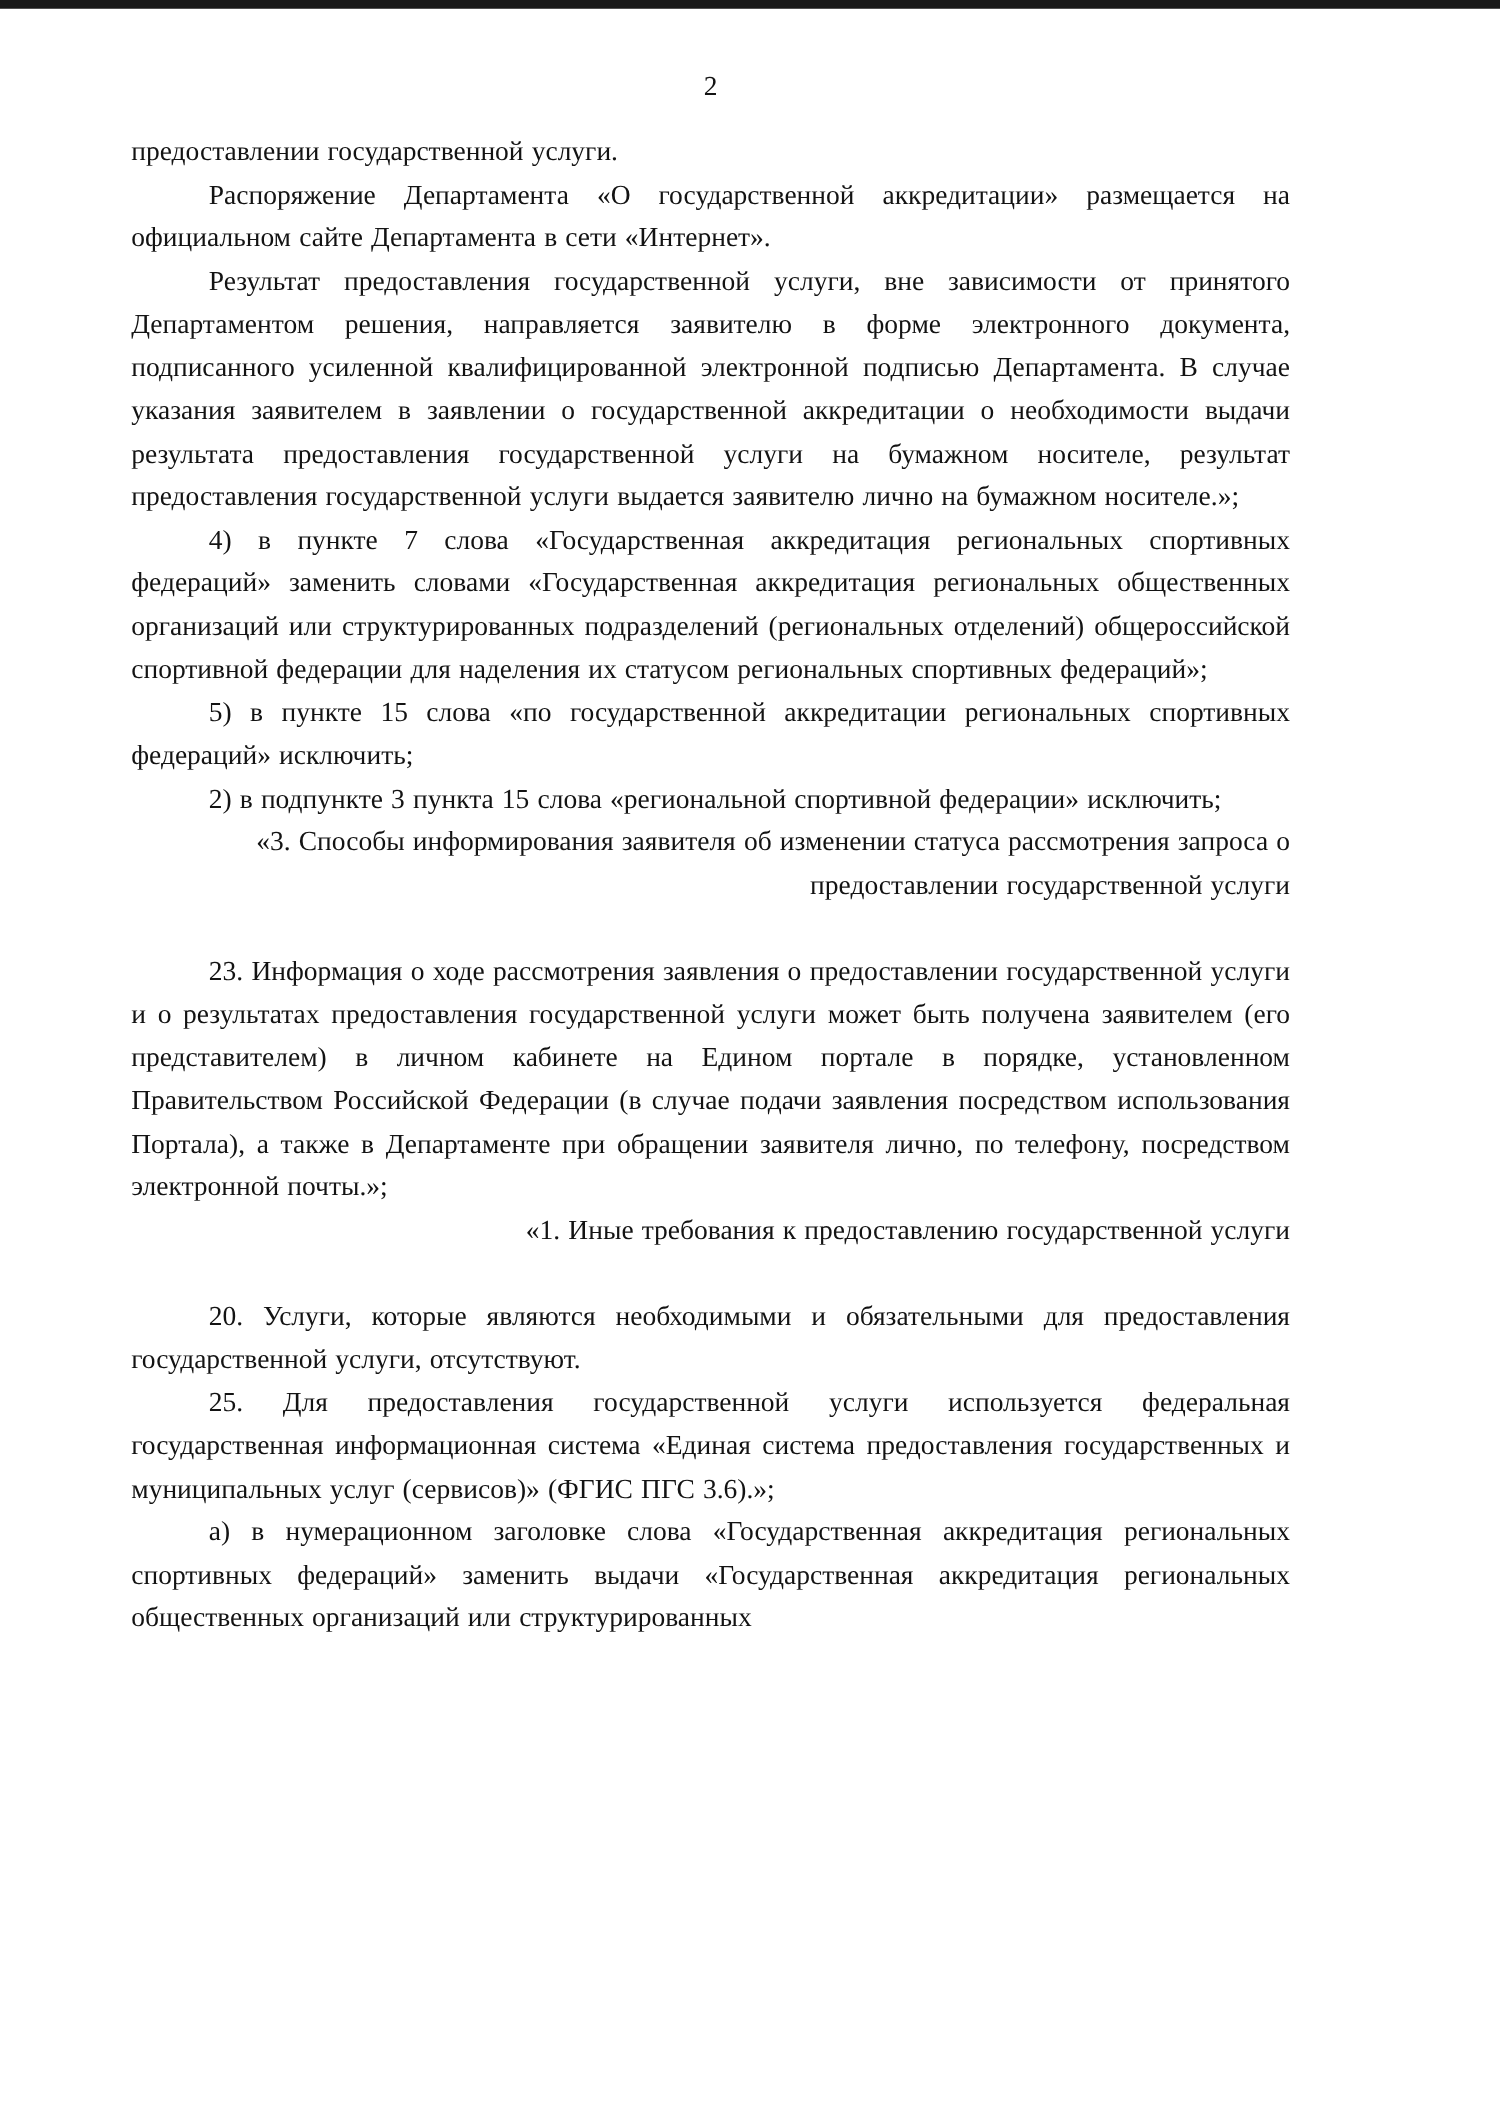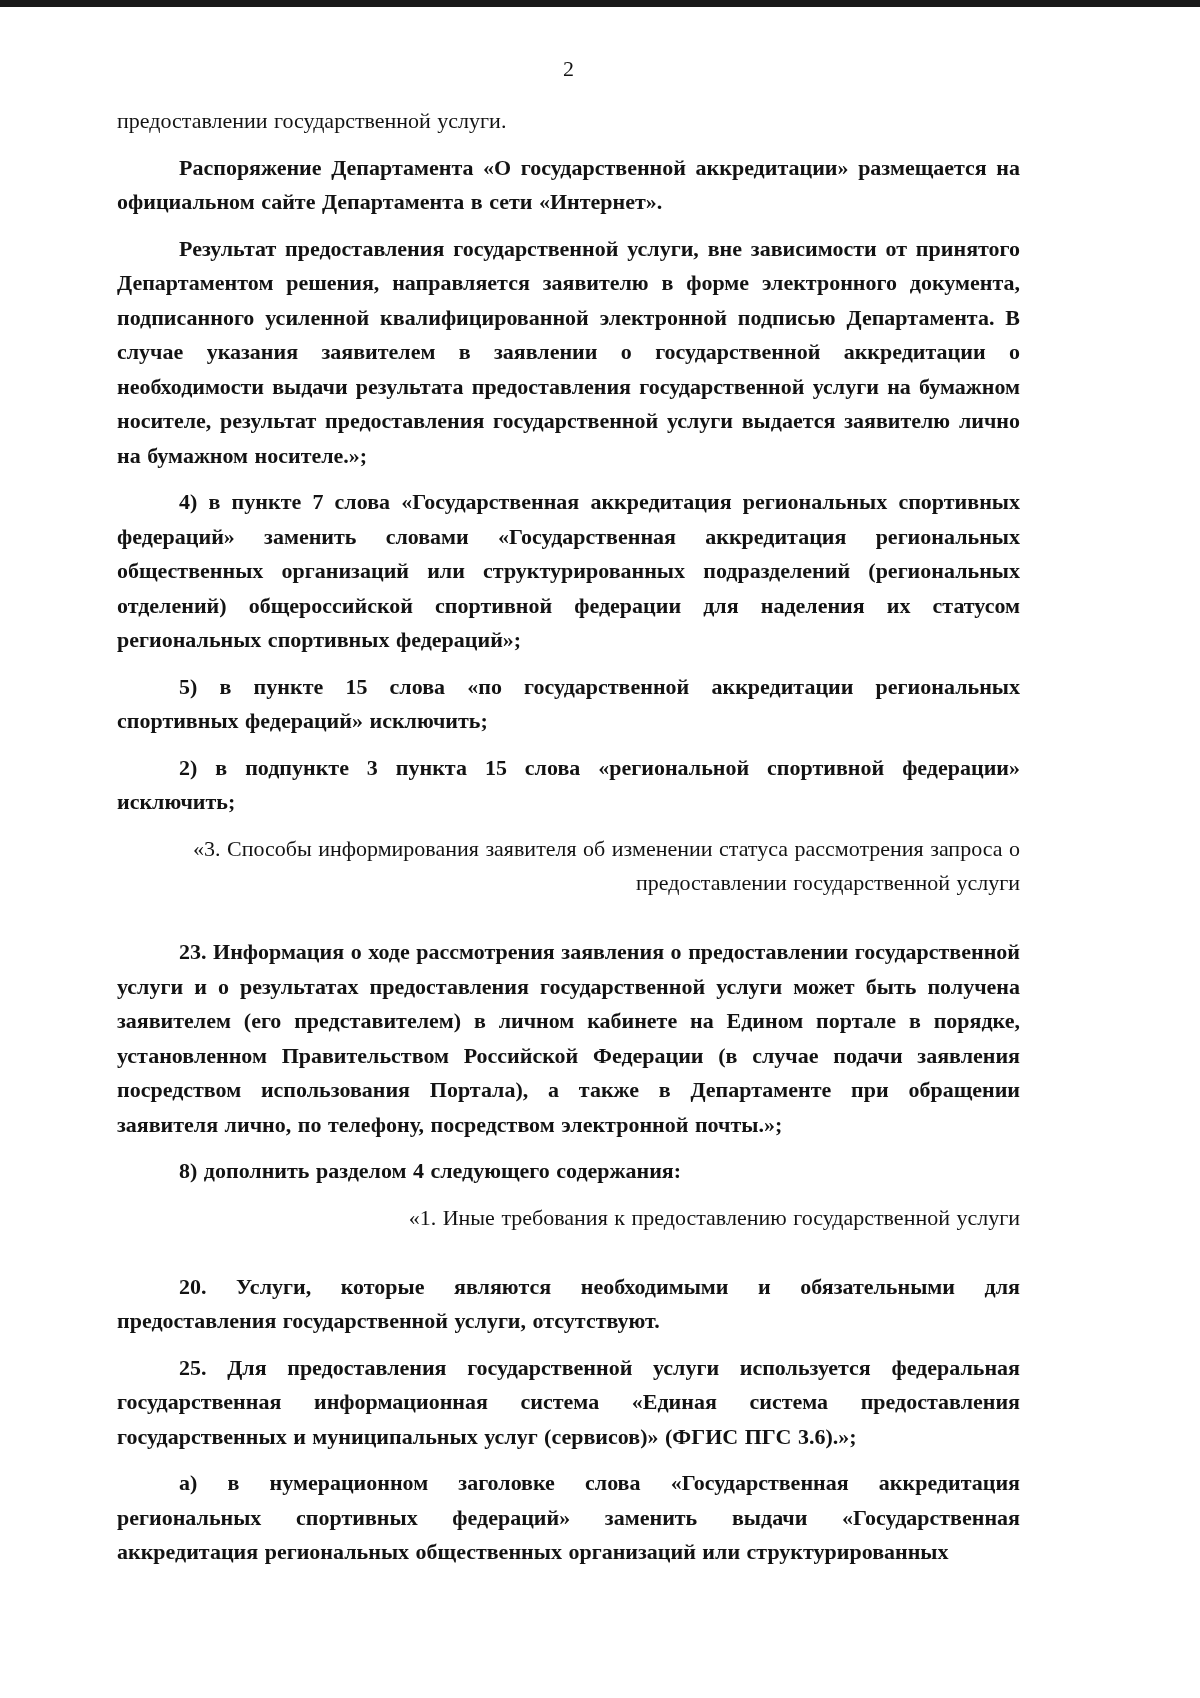--- a/index.html
+++ b/index.html
@@ -27,29 +27,28 @@
     height: 7px;
     background: #191919;
   }
   .page-number {
     text-align: center;
     font-size: 22px;
     line-height: 26px;
     margin: 0 0 22px 0;
   }
   .doc p {
-    margin: 12px;
+    margin: 0;
     font-size: 22px;
     line-height: 34.5px;
     text-align: justify;
     word-spacing: 1px;
   }
   .doc p.indent {
     text-indent: 62px;
-    font-weight: bold;
   }
   .doc p.center {
     text-align: right;
     text-indent: 0;
   }
   .doc p.space-before {
     margin-top: 34.5px;
   }
 </style>
 </head>
@@ -62,19 +61,18 @@
 
   <div class="doc">
     <p>предоставлении государственной услуги.</p>
     <p class="indent">Распоряжение Департамента «О государственной аккредитации» размещается на официальном сайте Департамента в сети «Интернет».</p>
     <p class="indent">Результат предоставления государственной услуги, вне зависимости от принятого Департаментом решения, направляется заявителю в форме электронного документа, подписанного усиленной квалифицированной электронной подписью Департамента. В случае указания заявителем в заявлении о государственной аккредитации о необходимости выдачи результата предоставления государственной услуги на бумажном носителе, результат предоставления государственной услуги выдается заявителю лично на бумажном носителе.»;</p>
     <p class="indent">4) в пункте 7 слова «Государственная аккредитация региональных спортивных федераций» заменить словами «Государственная аккредитация региональных общественных организаций или структурированных подразделений (региональных отделений) общероссийской спортивной федерации для наделения их статусом региональных спортивных федераций»;</p>
     <p class="indent">5) в пункте 15 слова «по государственной аккредитации региональных спортивных федераций» исключить;</p>
     <p class="indent">2) в подпункте 3 пункта 15 слова «региональной спортивной федерации» исключить;</p>
     <p class="center">«3. Способы информирования заявителя об изменении статуса рассмотрения запроса о предоставлении государственной услуги</p>
     <p class="indent space-before">23. Информация о ходе рассмотрения заявления о предоставлении государственной услуги и о результатах предоставления государственной услуги может быть получена заявителем (его представителем) в личном кабинете на Едином портале в порядке, установленном Правительством Российской Федерации (в случае подачи заявления посредством использования Портала), а также в Департаменте при обращении заявителя лично, по телефону, посредством электронной почты.»;</p>
-    <p class="indent">8) дополнить разделом 4 следующего содержания:</p>
     <p class="center">«1. Иные требования к предоставлению государственной услуги</p>
     <p class="indent space-before">20. Услуги, которые являются необходимыми и обязательными для предоставления государственной услуги, отсутствуют.</p>
     <p class="indent">25. Для предоставления государственной услуги используется федеральная государственная информационная система «Единая система предоставления государственных и муниципальных услуг (сервисов)» (ФГИС ПГС 3.6).»;</p>
     <p class="indent">а) в нумерационном заголовке слова «Государственная аккредитация региональных спортивных федераций» заменить выдачи «Государственная аккредитация региональных общественных организаций или структурированных</p>
   </div>
 </div>
 
 </body></html>

